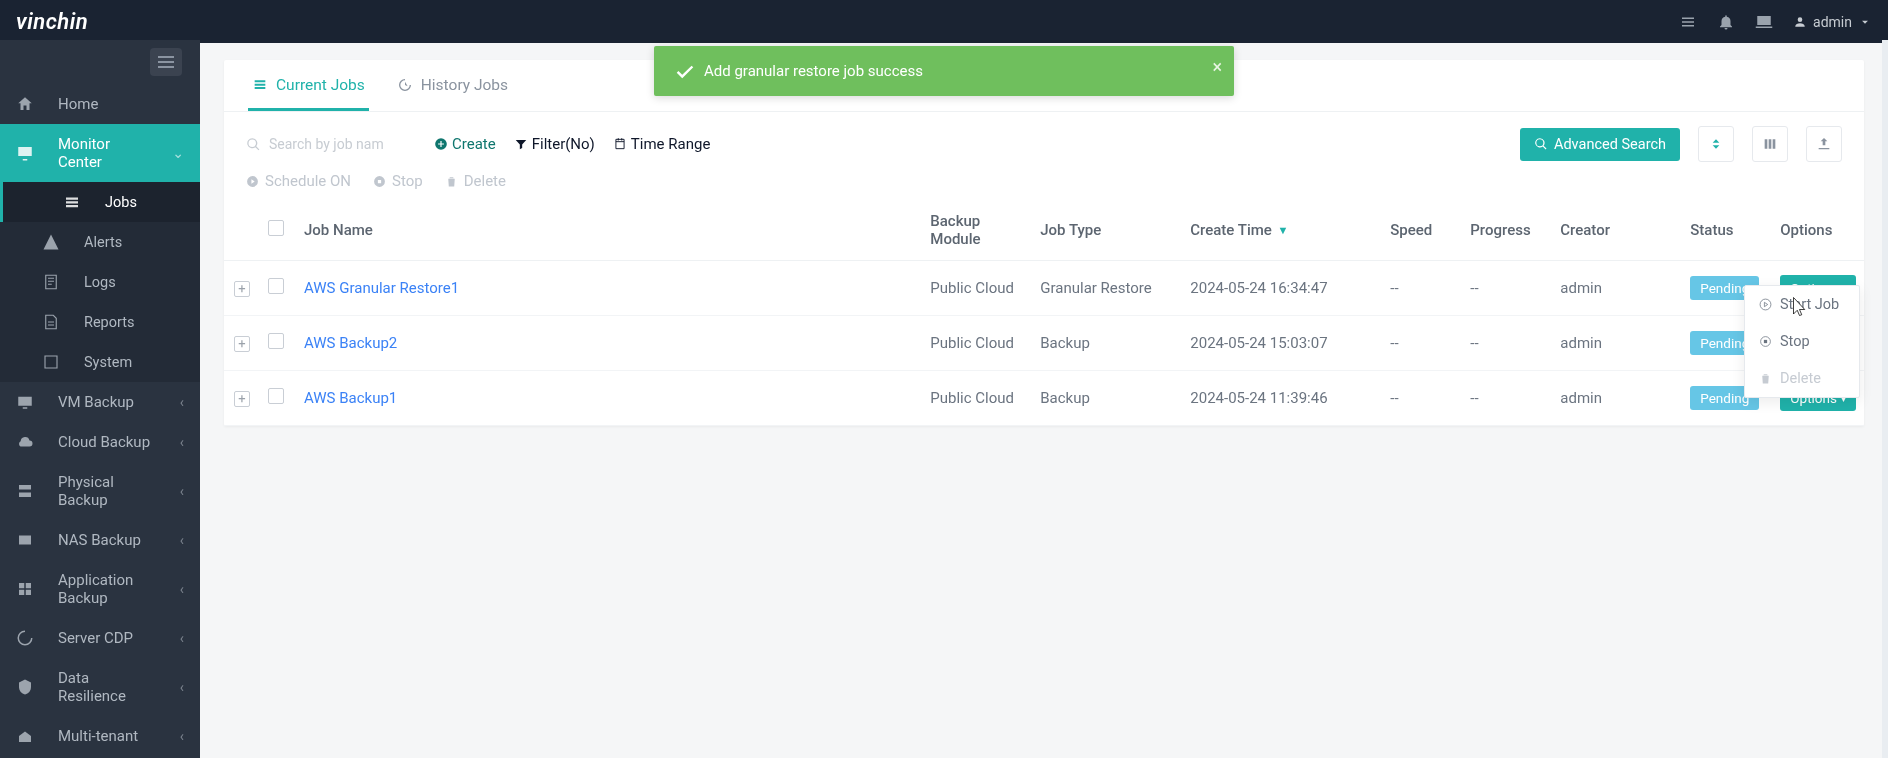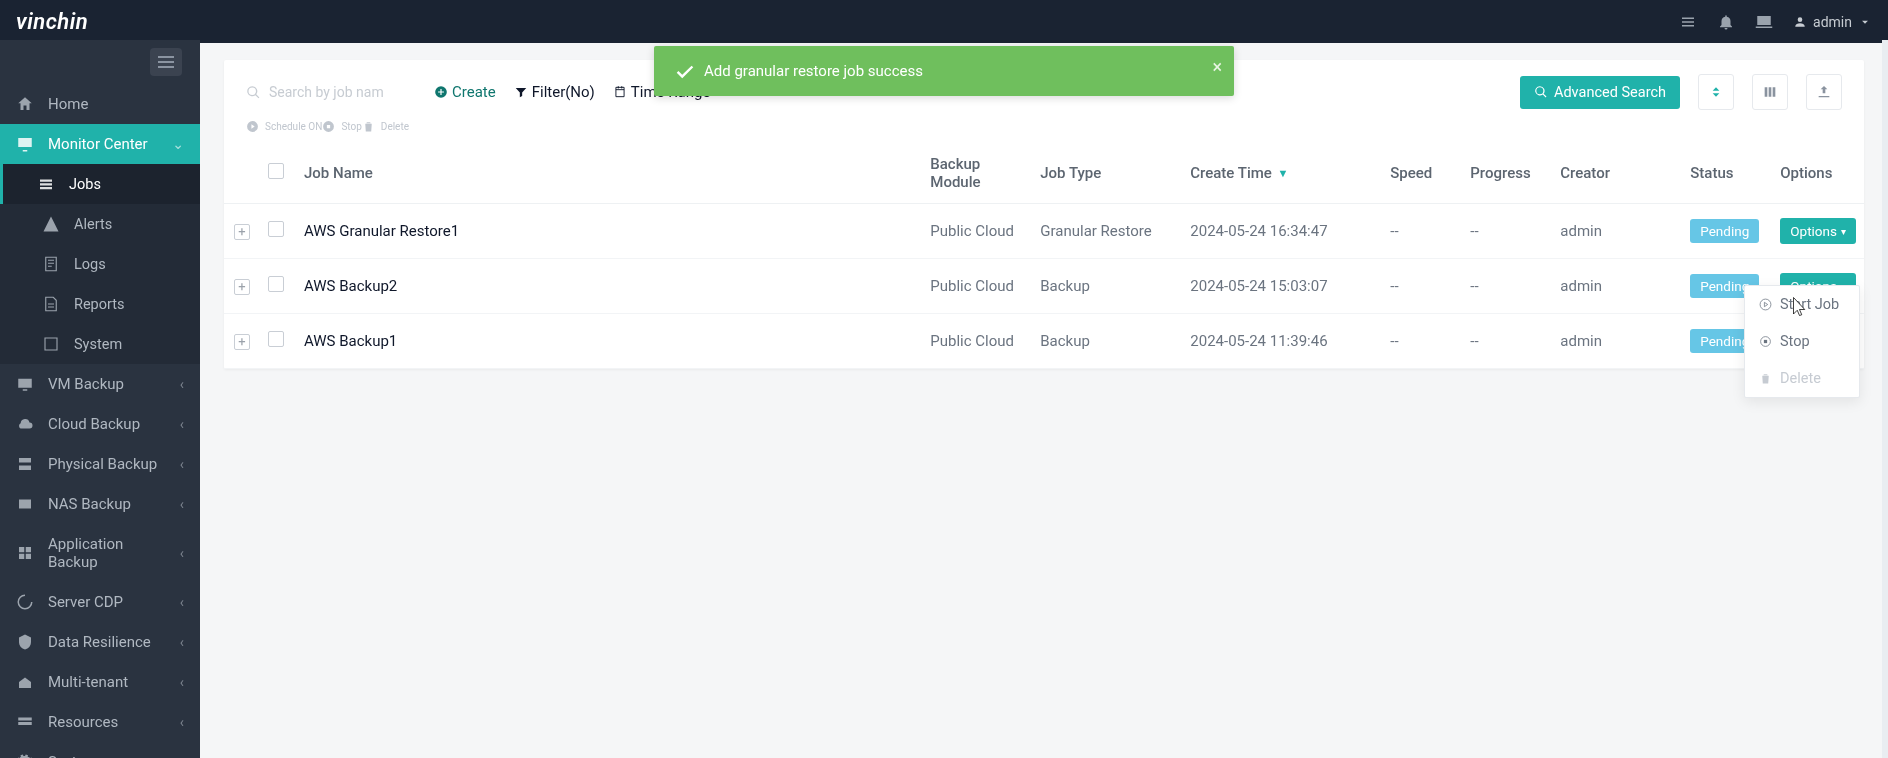--- a/index.html
+++ b/index.html
@@ -15,28 +15,28 @@
   .user-menu svg { width: 14px; height: 14px; fill: currentColor; }
   .chev-down { width: 10px; height: 10px; }
 
   
   .sidebar { position: absolute; top: 40px; left: 0; width: 200px; bottom: 0; background: #2a3340; color: #b0b8c1; font-size: 15px; }
   .sidebar-toggle { height: 44px; display:flex; align-items:center; justify-content:flex-end; padding-right:18px; }
   .sidebar-toggle-box { width:32px; height:28px; background:#3b4350; border-radius:4px; display:flex; align-items:center; justify-content:center; }
   .ham { width:16px; height:2px; background:#8b94a1; position:relative; }
   .ham::before, .ham::after { content:""; position:absolute; left:0; width:16px; height:2px; background:#8b94a1; }
   .ham::before { top:-5px; } .ham::after { top:5px; }
-  .sidebar-item { display:flex; align-items:center; padding: 11px 16px; gap: 14px; cursor:pointer; position:relative; }
+  .sidebar-item { display:flex; align-items:center; padding: 11px 16px; gap: 24px; cursor:pointer; position:relative; }
   .sidebar-item.active { background:#20b2aa; color:#fff; }
   .sidebar-item .lbl { flex:1; }
   .sidebar-item svg.icn { width:18px; height:18px; fill:currentColor; opacity:0.85; }
   .sidebar-item .chev { font-size:14px; opacity:0.6; }
   .subnav { background:#232b37; }
   .subnav .sidebar-item { padding-left: 42px; font-size:14.5px; }
-  .subnav .sidebar-item.sub-active { background:#1c232e; color:#fff; border-left:3px solid #20b2aa; padding-left:34px;}
+  .subnav .sidebar-item.sub-active { background:#1c232e; color:#fff; border-left:3px solid #20b2aa; padding-left:60px;}
 
   
   .main { position: absolute; top: 40px; left: 200px; right: 0; bottom: 0; padding: 20px 24px; }
 
   
   .toast { position: absolute; top: 46px; left: 50%; transform: translateX(-50%); width: 580px; background: #6fbf5d; color:#fff; border-radius: 2px; display:flex; align-items:center; padding: 14px 40px 14px 20px; font-size:15px; gap:8px; box-shadow:0 2px 8px rgba(0,0,0,0.15); z-index:10;}
   .toast svg { width:22px; height:22px; fill:#fff; }
   .toast .close { position:absolute; right:12px; top:10px; font-size:18px; color:#e8f5e3; cursor:pointer; }
 
   
@@ -55,35 +55,35 @@
   .tool-link.create { color:#0f766e; }
   .tool-link svg { width:14px; height:14px; fill:currentColor; }
   .toolbar-spacer { flex:1; }
   .btn-adv { background:#20b2aa; color:#fff; padding: 8px 14px; border-radius:3px; font-size:14.5px; display:inline-flex; align-items:center; gap:6px; cursor:pointer; }
   .btn-adv svg { width:14px; height:14px; fill:#fff; }
   .btn-icon { width:36px; height:36px; border:1px solid #e6e9ed; border-radius:3px; display:inline-flex; align-items:center; justify-content:center; color:#20b2aa; cursor:pointer; }
   .btn-icon svg { width:16px; height:16px; fill:currentColor; }
   .btn-icon.gray { color:#8a939f; }
 
   
-  .subtool { padding: 0 22px 10px; display:flex; font-size:10px; color:#c0c6ce; }
+  .subtool { padding: 0 22px 10px; display:flex; gap:22px; font-size:15px; color:#c0c6ce; }
   .subtool span { display:inline-flex; align-items:center; gap:6px; cursor:not-allowed; }
   .subtool svg { width:13px; height:13px; fill:currentColor; }
 
   
   table { width:100%; border-collapse:collapse; font-size:15px; color:#6b7480; }
   th { text-align:left; font-weight:500; padding: 12px 8px; border-bottom:1px solid #eef1f3; color:#5c6570; position:relative; }
   th .sort { display:inline-block; margin-left:2px; color:#c6cbd2; font-size:11px; line-height:8px; vertical-align:middle; }
   th .sort.active-desc::after { content:"▼"; color:#20b2aa; }
   td { padding: 14px 8px; border-bottom:1px solid #f2f4f6; }
   .expand-cell { width:36px; text-align:center; }
   .expand-box { display:inline-flex; width:16px; height:16px; border:1px solid #c9ced5; border-radius:2px; align-items:center; justify-content:center; color:#9aa1aa; font-size:13px; line-height:1; }
   .check-cell { width:36px; }
   .check-box { width:16px; height:16px; border:1.5px solid #c9ced5; border-radius:2px; display:inline-block; }
-  .job-name { color:#0f172a; }
+  .job-name { color:#3b82f6; }
   .status-badge { background:#66c6e6; color:#fff; padding:4px 10px; border-radius:3px; font-size:13.5px; display:inline-block; }
   .options-btn { background:#20b2aa; color:#fff; padding:5px 10px; border-radius:3px; font-size:13.5px; display:inline-flex; align-items:center; gap:4px; cursor:pointer; }
   .options-btn::after { content:"▾"; font-size:10px; }
 
   
   .dropdown { position:absolute; top: 285px; right: 28px; width: 116px; background:#fff; border:1px solid #e6e9ed; box-shadow:0 4px 14px rgba(0,0,0,0.08); border-radius:2px; z-index:20; font-size:14.5px; color:#6b7480; }
   .dropdown div { padding:10px 14px; display:flex; align-items:center; gap:8px; cursor:pointer; }
   .dropdown div.disabled { color:#c6cbd2; cursor:not-allowed; }
   .dropdown svg { width:13px; height:13px; fill:currentColor; }
 
@@ -250,20 +250,34 @@
         <path d="M12 8a4 4 0 1 0 4 4 4 4 0 0 0-4-4zm9 4l2 1-1 3-2-.5a8 8 0 0 1-1.5 1.5l.5 2-3 1-1-2h-2l-1 2-3-1 .5-2A8 8 0 0 1 5 15.5L3 16l-1-3 2-1v-2L2 9l1-3 2 .5A8 8 0 0 1 6.5 5L6 3l3-1 1 2h2l1-2 3 1-.5 2A8 8 0 0 1 19 6.5l2-.5 1 3-2 1z"></path>
       </svg>
     <span class="lbl">System</span>
     <span class="chev">‹</span>
   </div>
 </div>
 
 <div class="main">
   <div class="panel">
 
+    <div class="tabs">
+      <div class="tab active">
+        <svg viewBox="0 0 24 24">
+            <path d="M4 5h16v3H4zm0 5h16v3H4zm0 5h16v3H4z"></path>
+          </svg>
+        <span>Current Jobs</span>
+      </div>
+      <div class="tab">
+        <svg viewBox="0 0 24 24">
+            <path d="M12 3a9 9 0 1 0 9 9h-2a7 7 0 1 1-7-7V3zm0 4v5l4 2"></path>
+          </svg>
+        <span>History Jobs</span>
+      </div>
+    </div>
 
     <div class="toolbar">
       <div class="search-input">
         <svg viewBox="0 0 24 24" width="15" height="15" fill="#c7ccd2">
             <path d="M10 2a8 8 0 1 0 5 14.3l5 5 1.4-1.4-5-5A8 8 0 0 0 10 2zm0 2a6 6 0 1 1-6 6 6 6 0 0 1 6-6z"></path>
           </svg>
         <input type="text" placeholder="Search by job nam" style="">
       </div>
       <span class="tool-link create">
         <svg viewBox="0 0 24 24">

